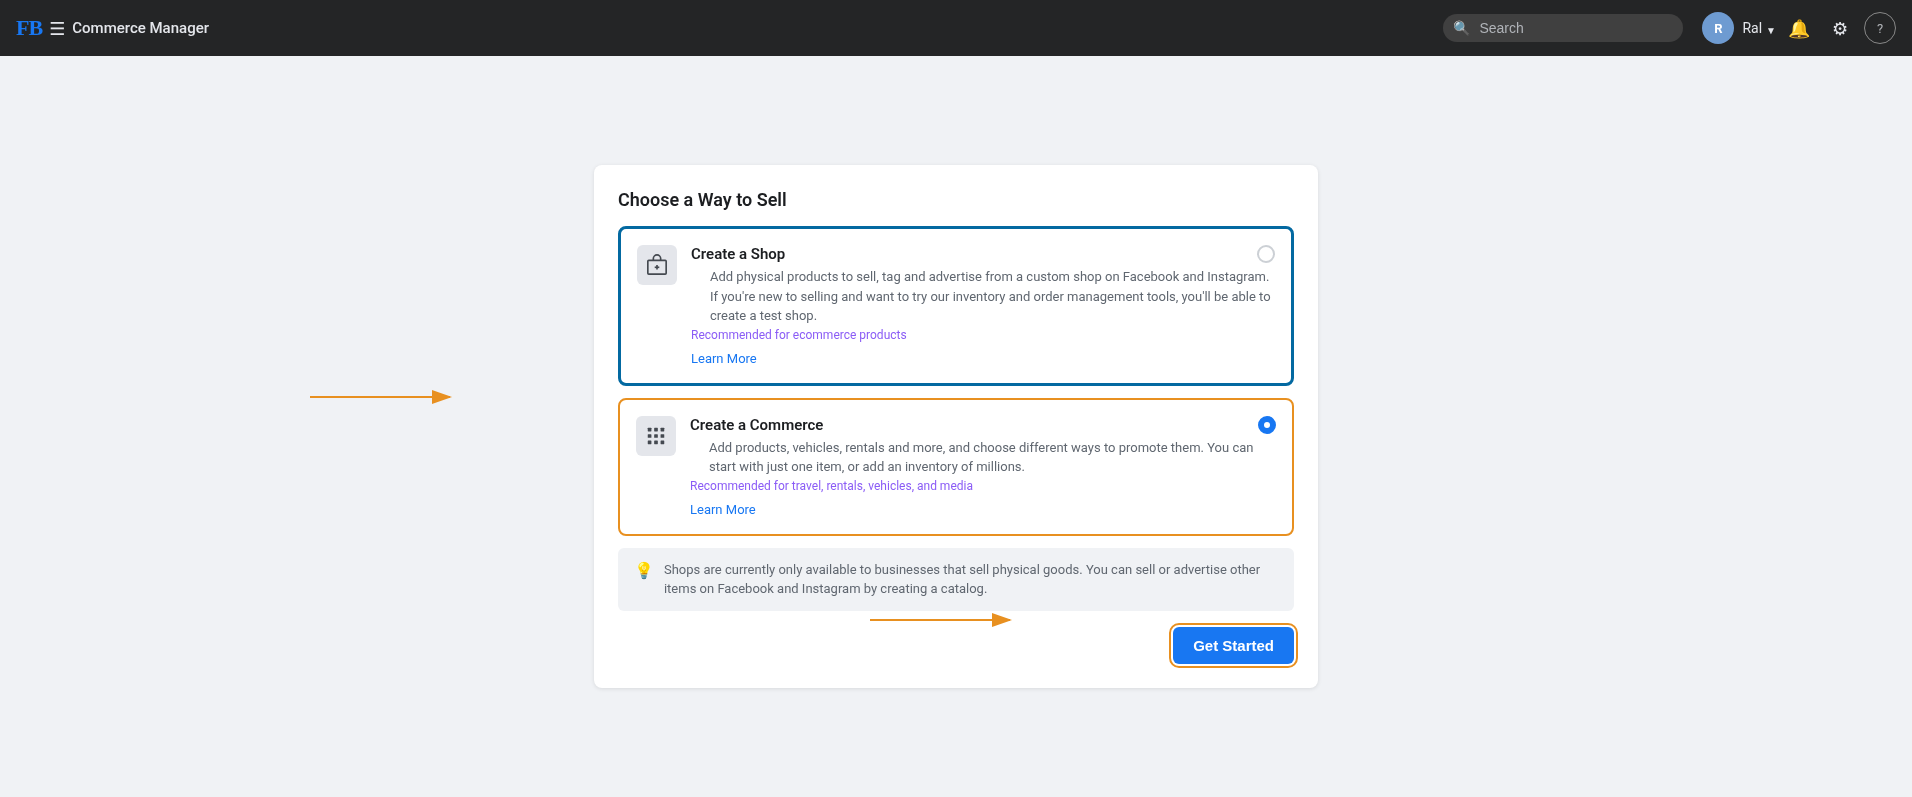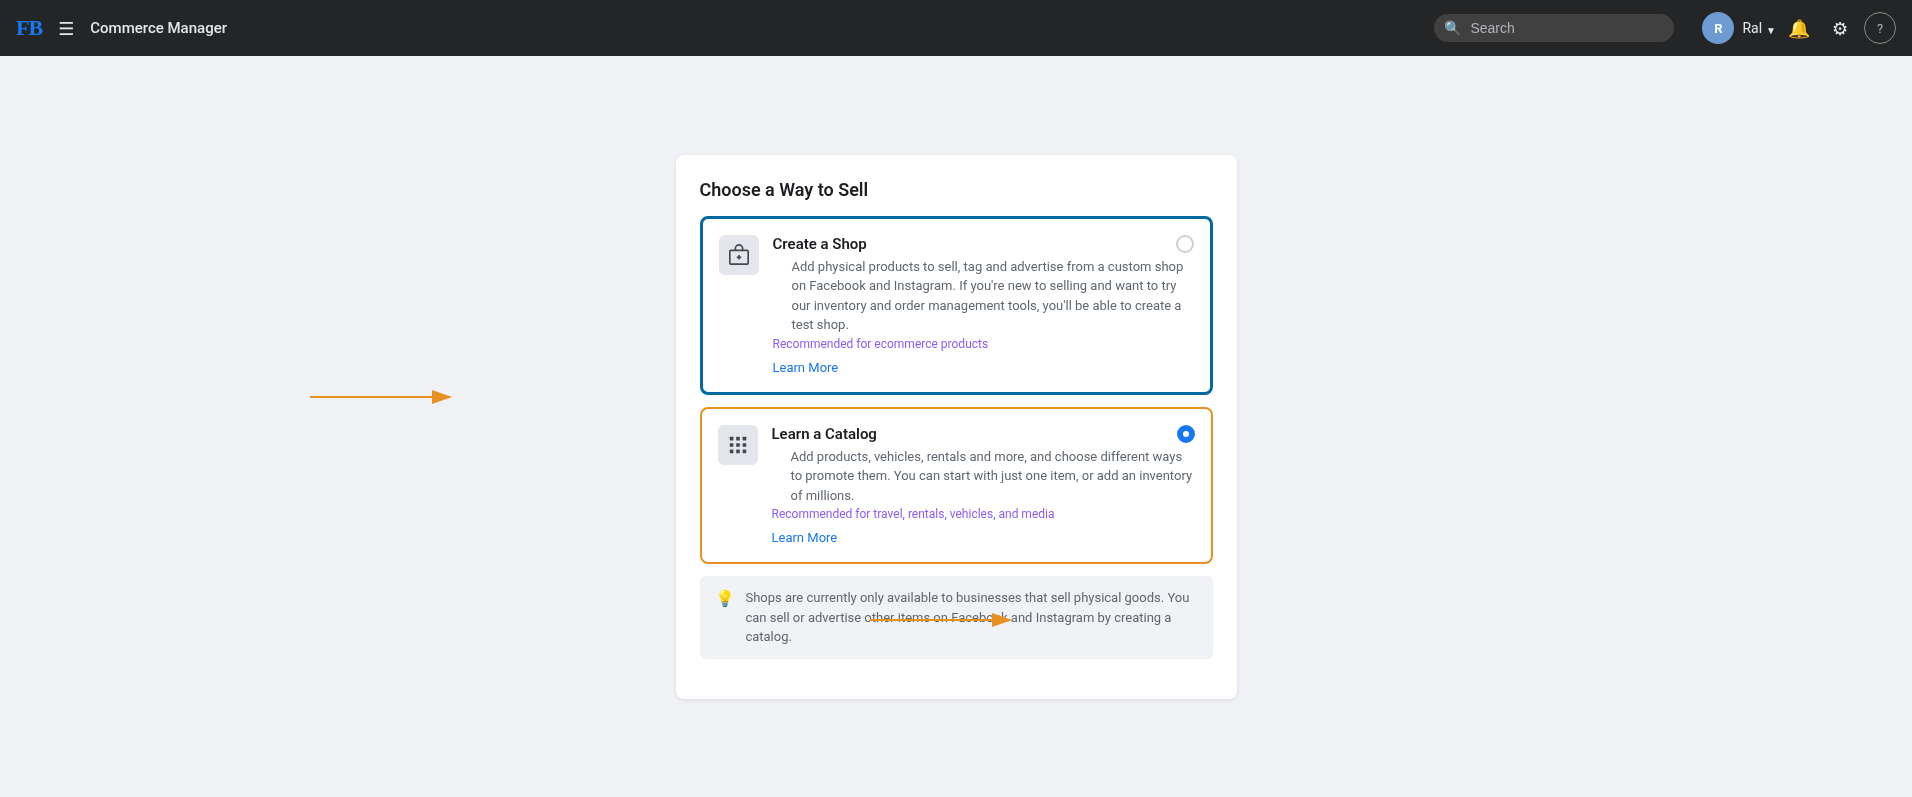--- a/index.html
+++ b/index.html
@@ -9,21 +9,21 @@
       min-height: 797px;
     }
 
     
     .topnav {
       background: #242526;
       height: 56px;
       display: flex;
       align-items: center;
       padding: 0 16px;
-      gap: 16px;
+      gap: 7px;
       position: fixed;
       top: 0; left: 0; right: 0;
       z-index: 100;
     }
     .topnav-logo {
       color: #1877f2;
       font-size: 22px;
       font-weight: 900;
       letter-spacing: -1px;
       font-family: Georgia, serif;
@@ -108,21 +108,21 @@
       display: flex;
       align-items: center;
       justify-content: center;
       background: #f0f2f5;
     }
 
     .card {
       background: #fff;
       border-radius: 8px;
       padding: 24px;
-      width: 561px;
+      width: 724px;
       box-shadow: 0 1px 4px rgba(0,0,0,0.1);
     }
 
     .card-title {
       font-size: 18px;
       font-weight: 600;
       color: #1c1e21;
       margin-bottom: 16px;
     }
 
@@ -318,33 +318,36 @@
           <rect x="17" y="3" width="4" height="4" rx="0.5"></rect>
           <rect x="3" y="10" width="4" height="4" rx="0.5"></rect>
           <rect x="10" y="10" width="4" height="4" rx="0.5"></rect>
           <rect x="17" y="10" width="4" height="4" rx="0.5"></rect>
           <rect x="3" y="17" width="4" height="4" rx="0.5"></rect>
           <rect x="10" y="17" width="4" height="4" rx="0.5"></rect>
           <rect x="17" y="17" width="4" height="4" rx="0.5"></rect>
         </svg>
       </div>
       <div class="option-content">
-        <div class="option-title">Learn a Catalog</div>
+        <div class="option-title">Create a Commerce</div>
         <div class="option-desc">Add products, vehicles, rentals and more, and choose different ways to promote them. You can start with just one item, or add an inventory of millions.</div>
         <div class="option-rec">Recommended for travel, rentals, vehicles, and media</div>
         <a class="option-link">Learn More</a>
       </div>
       <div class="option-radio checked"></div>
     </div>
 
     <div class="info-box">
       <span class="info-icon">💡</span>
       <span class="info-text">Shops are currently only available to businesses that sell physical goods. You can sell or advertise other items on Facebook and Instagram by creating a catalog.</span>
     </div>
 
+    <div class="card-footer">
+      <button class="btn-primary">Get Started</button>
+    </div>
   </div>
 </div>
 
 <div class="arrow-container">
   <svg class="arrow-svg">
 
     <defs>
       <marker id="arrowhead1" markerWidth="10" markerHeight="7" refX="9" refY="3.5" orient="auto">
         <polygon points="0 0, 10 3.5, 0 7" fill="#e89020"></polygon>
       </marker>

